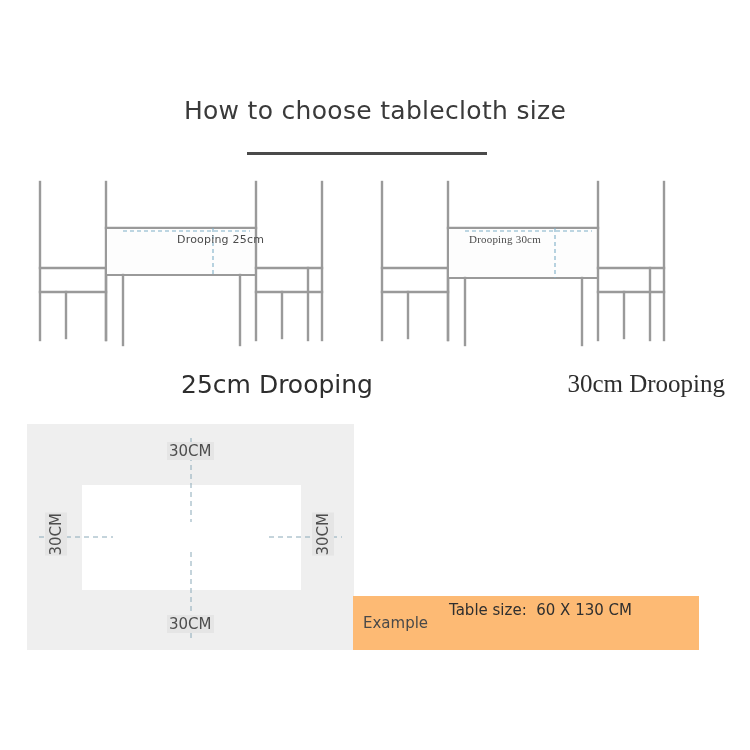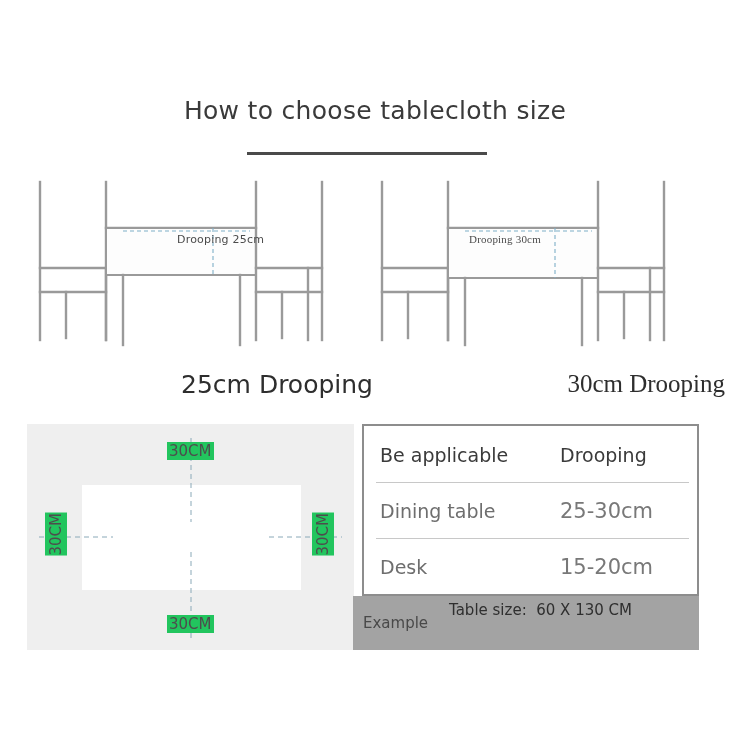--- a/index.html
+++ b/index.html
@@ -79,21 +79,21 @@
     top: 485px;
     width: 219px;
     height: 105px;
     background: #ffffff;
   }
   .dim-label {
     position: absolute;
     font-size: 15px;
     color: #4d4d4d;
     font-family: "DejaVu Sans", sans-serif;
-    background: #22c55e;
+    background: #e5e5e5;
     padding: 0 2px;
   }
   .dim-label.vert {
     writing-mode: vertical-rl;
     text-orientation: mixed;
     transform: rotate(180deg);
   }
 
   
   .table-panel {
@@ -142,21 +142,21 @@
   .tp-row.r0 .tp-c1, .tp-row.r0 .tp-c2 { color: #3a3a3a; }
   .tp-row.r1 .tp-c2, .tp-row.r2 .tp-c2 { font-size: 21px; color: #787878; }
 
   
   .example-panel {
     position: absolute;
     left: 353px;
     top: 596px;
     width: 346px;
     height: 54px;
-    background: #a3a3a3;
+    background: #fdba74;
   }
   .ex-label {
     position: absolute;
     left: 10px;
     top: 18px;
     font-size: 15px;
     color: #494949;
     font-family: "DejaVu Sans", sans-serif;
   }
   .ex-line {
@@ -257,38 +257,19 @@
       <line x1="12" y1="113" x2="86" y2="113"></line>
 
       <line x1="242" y1="113" x2="315" y2="113"></line>
     </g>
   </svg>
   <div class="dim-label" style="left:167px; top:442px;">30CM</div>
   <div class="dim-label" style="left:167px; top:615px;">30CM</div>
   <div class="dim-label vert" style="left:45px; top:513px;">30CM</div>
   <div class="dim-label vert" style="left:312px; top:513px;">30CM</div>
 
-  <div class="table-panel">
-    <div class="tp-sep s1"></div>
-    <div class="tp-sep s2"></div>
-
-    <div class="tp-row r0">
-      <div class="tp-c1">Be applicable</div>
-      <div class="tp-c2">Drooping</div>
-    </div>
-
-    <div class="tp-row r1">
-      <div class="tp-c1">Dining table</div>
-      <div class="tp-c2">25-30cm</div>
-    </div>
-
-    <div class="tp-row r2">
-      <div class="tp-c1">Desk</div>
-      <div class="tp-c2">15-20cm</div>
-    </div>
-  </div>
 
   <div class="example-panel">
     <div class="ex-label">Example</div>
     <div class="ex-line l0">Table size:  60 X 130 CM</div>
   </div>
 
 </div>
 
 </body></html>

